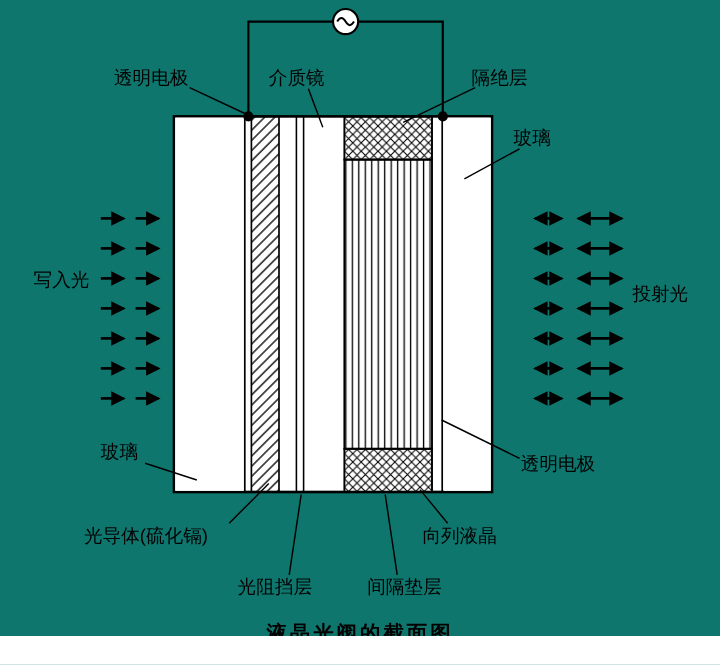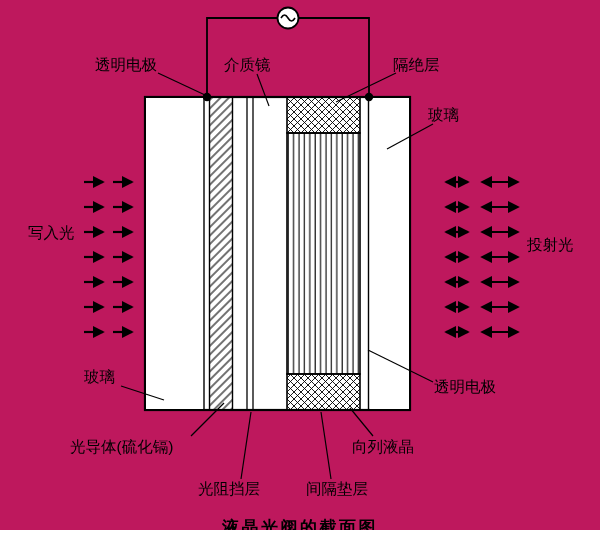--- a/index.html
+++ b/index.html
@@ -1,17 +1,17 @@
 <!DOCTYPE html>
 <html><head>
 <meta charset="utf-8">
 <style>
   *{box-sizing:border-box}
   html,body{margin:0;padding:0;background:#fff}
-  .stage{position:relative;width:600px;height:530px;background:#be185d;overflow:hidden;
+  .stage{position:relative;width:600px;height:530px;background:#0f766e;overflow:hidden;
          font-family:"Liberation Sans","DejaVu Sans",sans-serif}
   svg{display:block}
   .lbl{font-family:"Liberation Sans","DejaVu Sans",sans-serif;font-size:15.5px;fill:#000}
   .cap{font-family:"Liberation Sans","DejaVu Sans",sans-serif;font-size:17px;font-weight:700;
        letter-spacing:2.5px;fill:#000}
   .ln{stroke:#000;fill:none}
   .ldr{stroke:#000;stroke-width:1.2;fill:none}
 </style>
 </head>
 <body>

